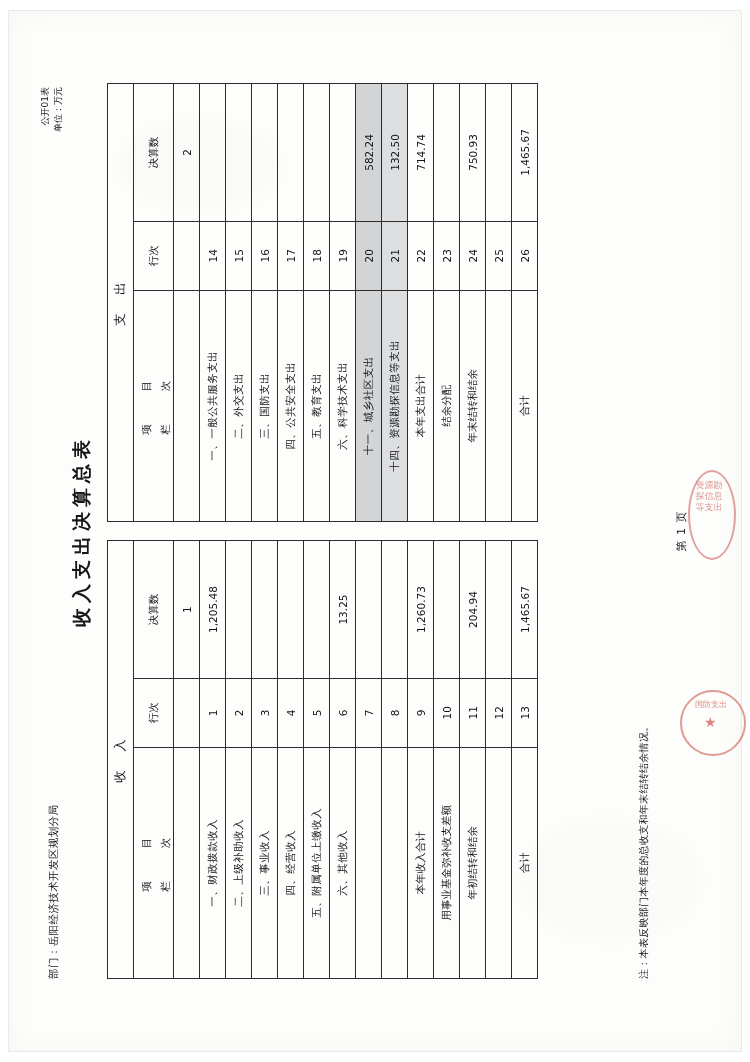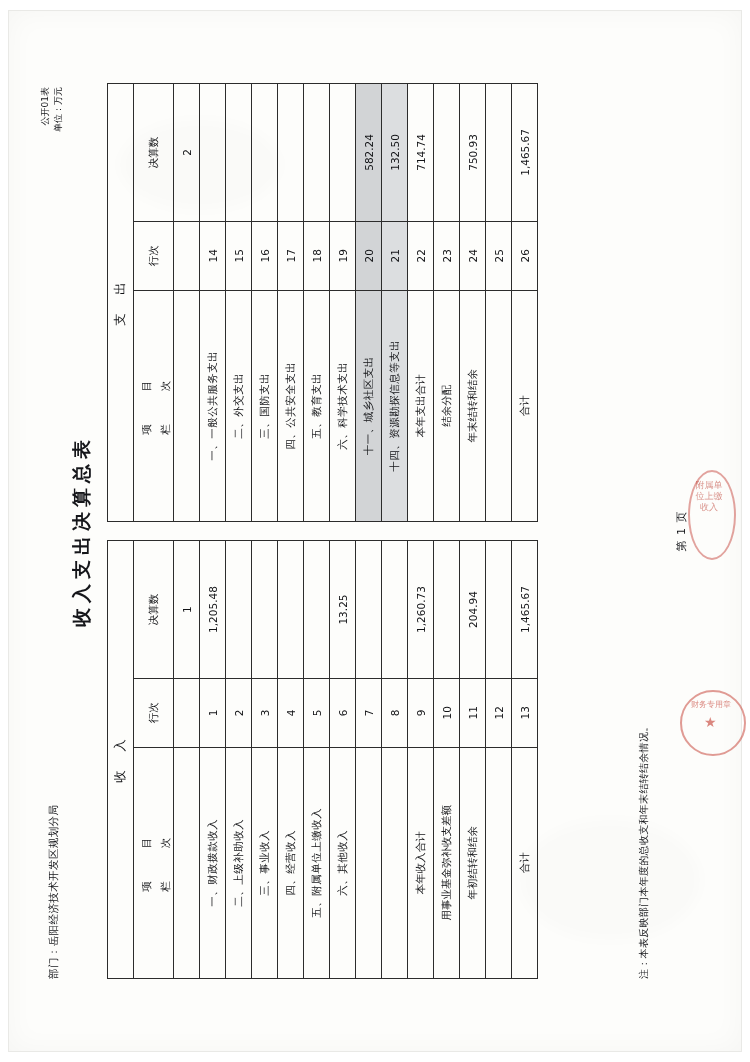--- a/index.html
+++ b/index.html
@@ -419,17 +419,17 @@
         </tr>
       </tbody>
     </table>
 
     <div class="note">注：本表反映部门本年度的总收支和年末结转结余情况。</div>
     <div class="pagenum">第 1 页</div>
   </div>
 </div>
 
 <div class="seal seal-oval"></div>
-<div class="seal-oval-inner">附属单位上缴收入</div>
+<div class="seal-oval-inner">资源勘探信息等支出</div>
 
 <div class="seal seal-circle"></div>
-<div class="seal-circle-text">财务专用章</div>
+<div class="seal-circle-text">国防支出</div>
 <div class="seal-star">★</div>
 
 </body></html>

